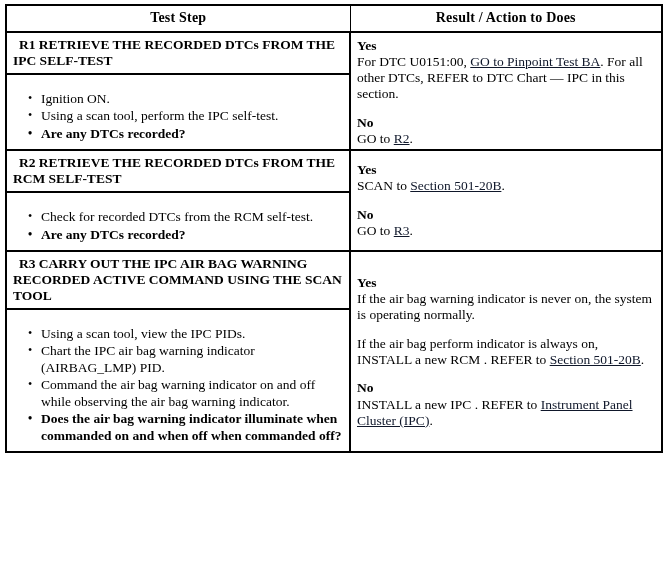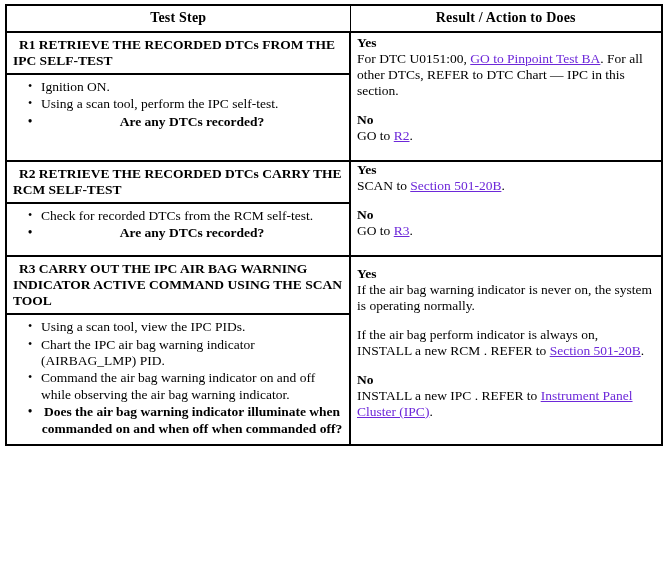--- a/index.html
+++ b/index.html
@@ -41,71 +41,71 @@
     margin-top: 34px;
   }
   td.stepcell {
     border: 1px solid #000000;
     border-right: 2px solid #000000;
     padding: 0;
     vertical-align: top;
   }
   td.resultcell {
     border: 1px solid #000000;
-    padding: 0 6px 16px 6px;
+    padding: 0 6px 0 6px;
     vertical-align: middle;
     font-size: 13.5px;
     line-height: 1.16;
   }
   tr.steprow > td { border-bottom: 2px solid #000000; }
 
   .step-title {
     font-size: 13.5px;
     font-weight: bold;
     line-height: 1.18;
     padding: 4px 4px 4px 6px;
     border-bottom: 2px solid #000000;
     text-indent: 6px;
   }
   .step-body {
-    padding: 4px 6px 6px 6px;
+    padding: 16px 6px 6px 6px;
   }
   ul.bullets {
     margin: 0;
     padding: 0 0 0 28px;
     list-style: none;
   }
   ul.bullets > li {
     font-size: 13.5px;
     line-height: 1.22;
     padding: 0 0 1px 0;
     position: relative;
     text-indent: 0;
   }
   ul.bullets > li::before {
     content: "\2022";
     position: absolute;
     left: -13px;
     top: 0;
     font-size: 12px;
   }
-  ul.bullets > li.q { font-weight: bold; text-align: center; }
+  ul.bullets > li.q { font-weight: bold; }
 
   .ans-label {
     font-weight: bold;
     font-size: 13.5px;
     line-height: 1.2;
   }
   .ans-text {
     font-size: 13.5px;
     line-height: 1.18;
   }
   .gap { height: 13px; }
   a.doclink {
-    color: #6d28d9;
+    color: #0f172a;
     text-decoration: underline;
   }
   .pad-top-r1 { padding-top: 2px; }
 </style>
 </head>
 <body>
 
 <div class="page">
   <table class="pinpoint">
     <colgroup>
@@ -137,42 +137,42 @@
             <div class="ans-text"><span>For DTC U0151:00, </span><a class="doclink" href="#">GO to Pinpoint Test BA</a><span>. For all other DTCs, REFER to DTC Chart — IPC in this section.</span></div>
             <div class="gap"></div>
             <div class="ans-label">No</div>
             <div class="ans-text"><span>GO to </span><a class="doclink" href="#">R2</a><span>.</span></div>
           </div>
         </td>
       </tr>
 
       <tr class="steprow">
         <td class="stepcell">
-          <div class="step-title">R2 RETRIEVE THE RECORDED DTCs CARRY THE RCM SELF-TEST</div>
+          <div class="step-title">R2 RETRIEVE THE RECORDED DTCs FROM THE RCM SELF-TEST</div>
           <div class="step-body">
             <ul class="bullets">
               <li>Check for recorded DTCs from the RCM self-test.</li>
               <li class="q">Are any DTCs recorded?</li>
             </ul>
           </div>
         </td>
         <td class="resultcell">
           <div>
             <div class="ans-label">Yes</div>
             <div class="ans-text"><span>SCAN to </span><a class="doclink" href="#">Section 501-20B</a><span>.</span></div>
             <div class="gap"></div>
             <div class="ans-label">No</div>
             <div class="ans-text"><span>GO to </span><a class="doclink" href="#">R3</a><span>.</span></div>
           </div>
         </td>
       </tr>
 
       <tr>
         <td class="stepcell">
-          <div class="step-title">R3 CARRY OUT THE IPC AIR BAG WARNING INDICATOR ACTIVE COMMAND USING THE SCAN TOOL</div>
+          <div class="step-title">R3 CARRY OUT THE IPC AIR BAG WARNING RECORDED ACTIVE COMMAND USING THE SCAN TOOL</div>
           <div class="step-body">
             <ul class="bullets">
               <li>Using a scan tool, view the IPC PIDs.</li>
               <li>Chart the IPC air bag warning indicator (AIRBAG_LMP) PID.</li>
               <li>Command the air bag warning indicator on and off while observing the air bag warning indicator.</li>
               <li class="q">Does the air bag warning indicator illuminate when commanded on and when off when commanded off?</li>
             </ul>
           </div>
         </td>
         <td class="resultcell">

